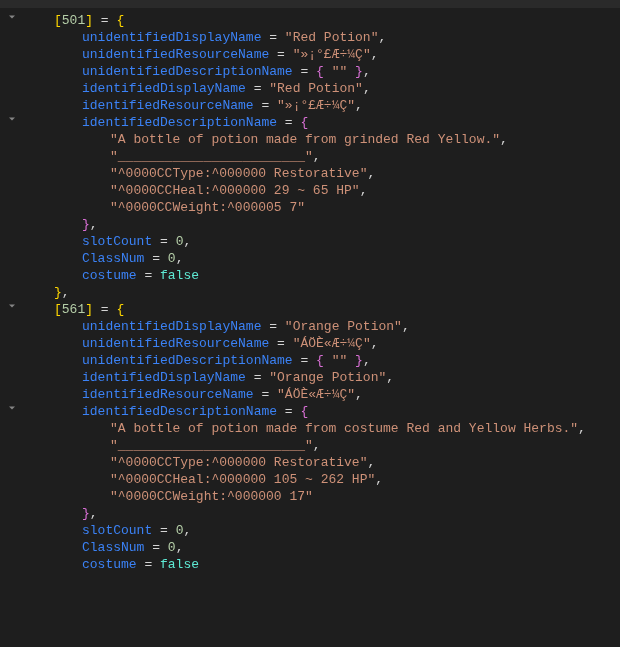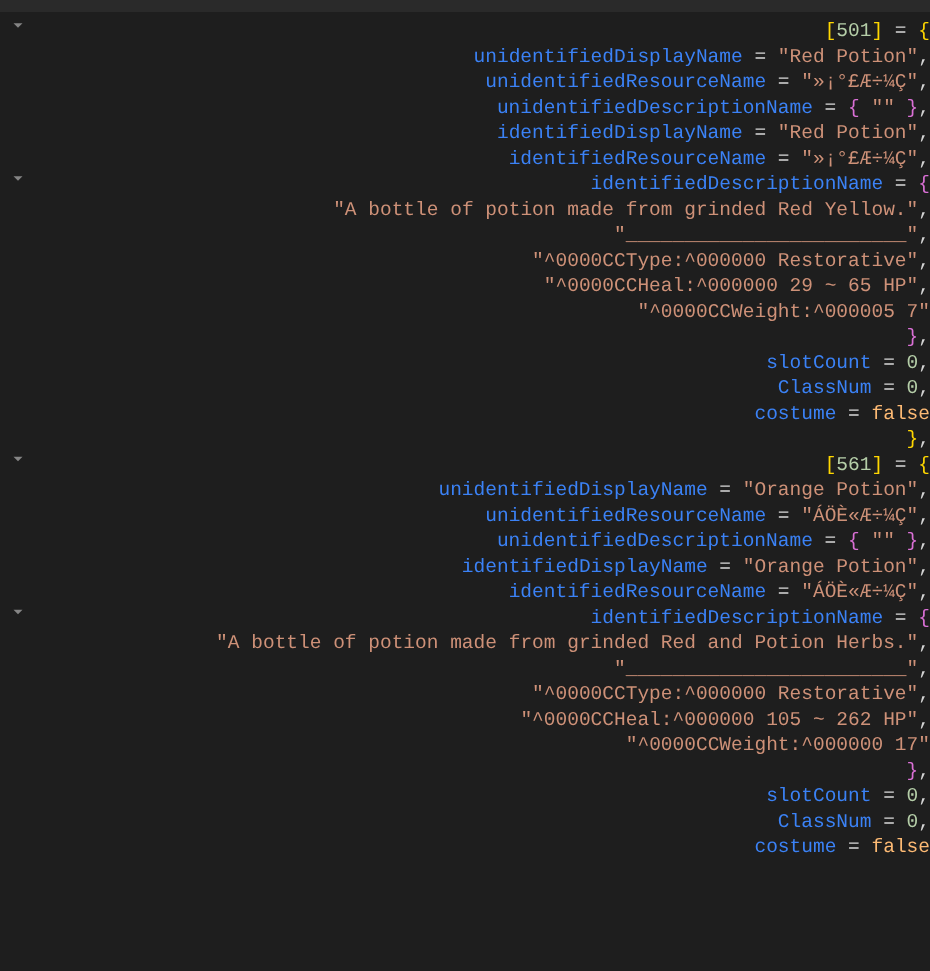--- a/index.html
+++ b/index.html
@@ -36,32 +36,31 @@
     cursor: pointer;
   }
   .fold svg {
     width: 12px;
     height: 12px;
   }
   .code {
     flex: 1;
     padding-left: 2px;
     padding-top: 4px;
-    text-align: right;
   }
   .line {
     height: 17px;
     white-space: pre;
     line-height: 17px;
     position: relative;
   }
   .tok-key { color: #3b82f6; }
   .tok-str { color: #ce9178; }
   .tok-num { color: #b5cea8; }
-  .tok-kw  { color: #fdba74; }
+  .tok-kw  { color: #5eead4; }
   .tok-op { color: #d4d4d4; }
   .tok-br-yellow { color: #ffd700; }
   .tok-br-purple { color: #da70d6; }
   .p2 { padding-left: 28px; }
   .p3 { padding-left: 56px; }
   .p4 { padding-left: 84px; }
 </style>
 </head>
 <body>
 
@@ -142,21 +141,21 @@
     <div class="line p3"><span class="tok-key">costume</span><span class="tok-op"> = </span><span class="tok-kw">false</span></div>
     <div class="line p2"><span class="tok-br-yellow">}</span><span class="tok-op">,</span></div>
 
     <div class="line p2"><span class="tok-br-yellow">[</span><span class="tok-num">561</span><span class="tok-br-yellow">]</span><span class="tok-op"> = </span><span class="tok-br-yellow">{</span></div>
     <div class="line p3"><span class="tok-key">unidentifiedDisplayName</span><span class="tok-op"> = </span><span class="tok-str">"<span>Orange Potion</span>"</span><span class="tok-op">,</span></div>
     <div class="line p3"><span class="tok-key">unidentifiedResourceName</span><span class="tok-op"> = </span><span class="tok-str">"<span>ÁÖÈ«Æ÷¼Ç</span>"</span><span class="tok-op">,</span></div>
     <div class="line p3"><span class="tok-key">unidentifiedDescriptionName</span><span class="tok-op"> = </span><span class="tok-br-purple">{</span><span class="tok-str"> <span>""</span> </span><span class="tok-br-purple">}</span><span class="tok-op">,</span></div>
     <div class="line p3"><span class="tok-key">identifiedDisplayName</span><span class="tok-op"> = </span><span class="tok-str">"<span>Orange Potion</span>"</span><span class="tok-op">,</span></div>
     <div class="line p3"><span class="tok-key">identifiedResourceName</span><span class="tok-op"> = </span><span class="tok-str">"<span>ÁÖÈ«Æ÷¼Ç</span>"</span><span class="tok-op">,</span></div>
     <div class="line p3"><span class="tok-key">identifiedDescriptionName</span><span class="tok-op"> = </span><span class="tok-br-purple">{</span></div>
-    <div class="line p4"><span class="tok-str">"<span>A bottle of potion made from grinded Red and Potion Herbs.</span>"</span><span class="tok-op">,</span></div>
+    <div class="line p4"><span class="tok-str">"<span>A bottle of potion made from costume Red and Yellow Herbs.</span>"</span><span class="tok-op">,</span></div>
     <div class="line p4"><span class="tok-str">"<span>________________________</span>"</span><span class="tok-op">,</span></div>
     <div class="line p4"><span class="tok-str">"<span>^0000CCType:^000000 Restorative</span>"</span><span class="tok-op">,</span></div>
     <div class="line p4"><span class="tok-str">"<span>^0000CCHeal:^000000 105 ~ 262 HP</span>"</span><span class="tok-op">,</span></div>
     <div class="line p4"><span class="tok-str">"<span>^0000CCWeight:^000000 17</span>"</span></div>
     <div class="line p3"><span class="tok-br-purple">}</span><span class="tok-op">,</span></div>
     <div class="line p3"><span class="tok-key">slotCount</span><span class="tok-op"> = </span><span class="tok-num">0</span><span class="tok-op">,</span></div>
     <div class="line p3"><span class="tok-key">ClassNum</span><span class="tok-op"> = </span><span class="tok-num">0</span><span class="tok-op">,</span></div>
     <div class="line p3"><span class="tok-key">costume</span><span class="tok-op"> = </span><span class="tok-kw">false</span></div>
 
   </div>

